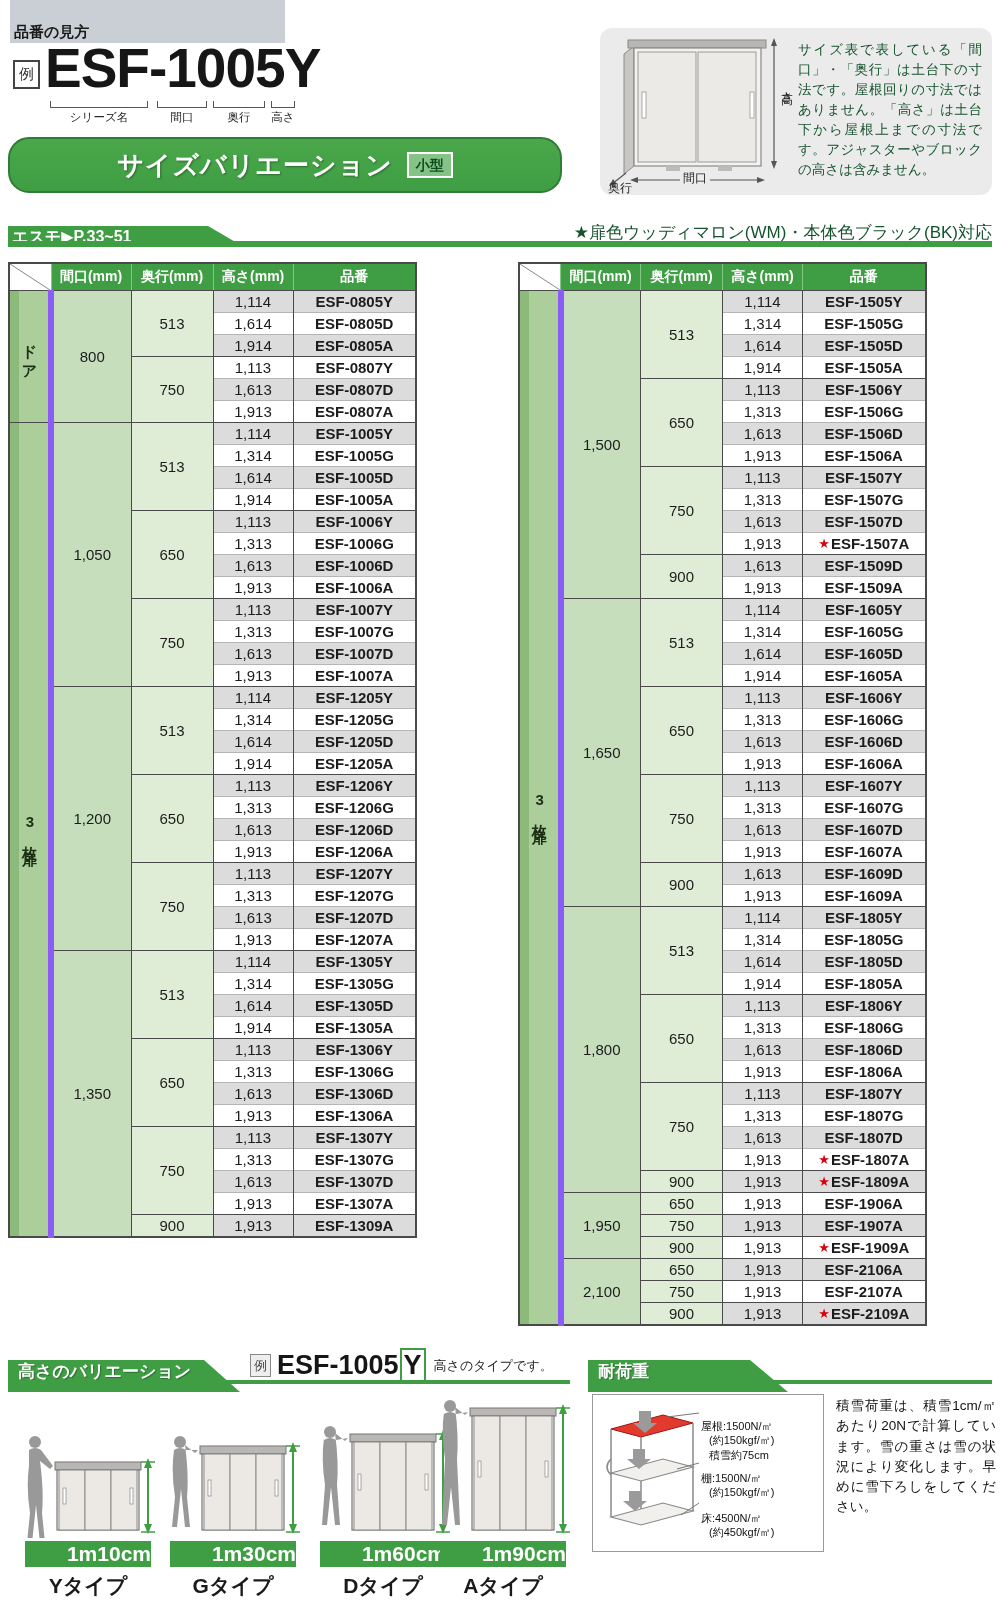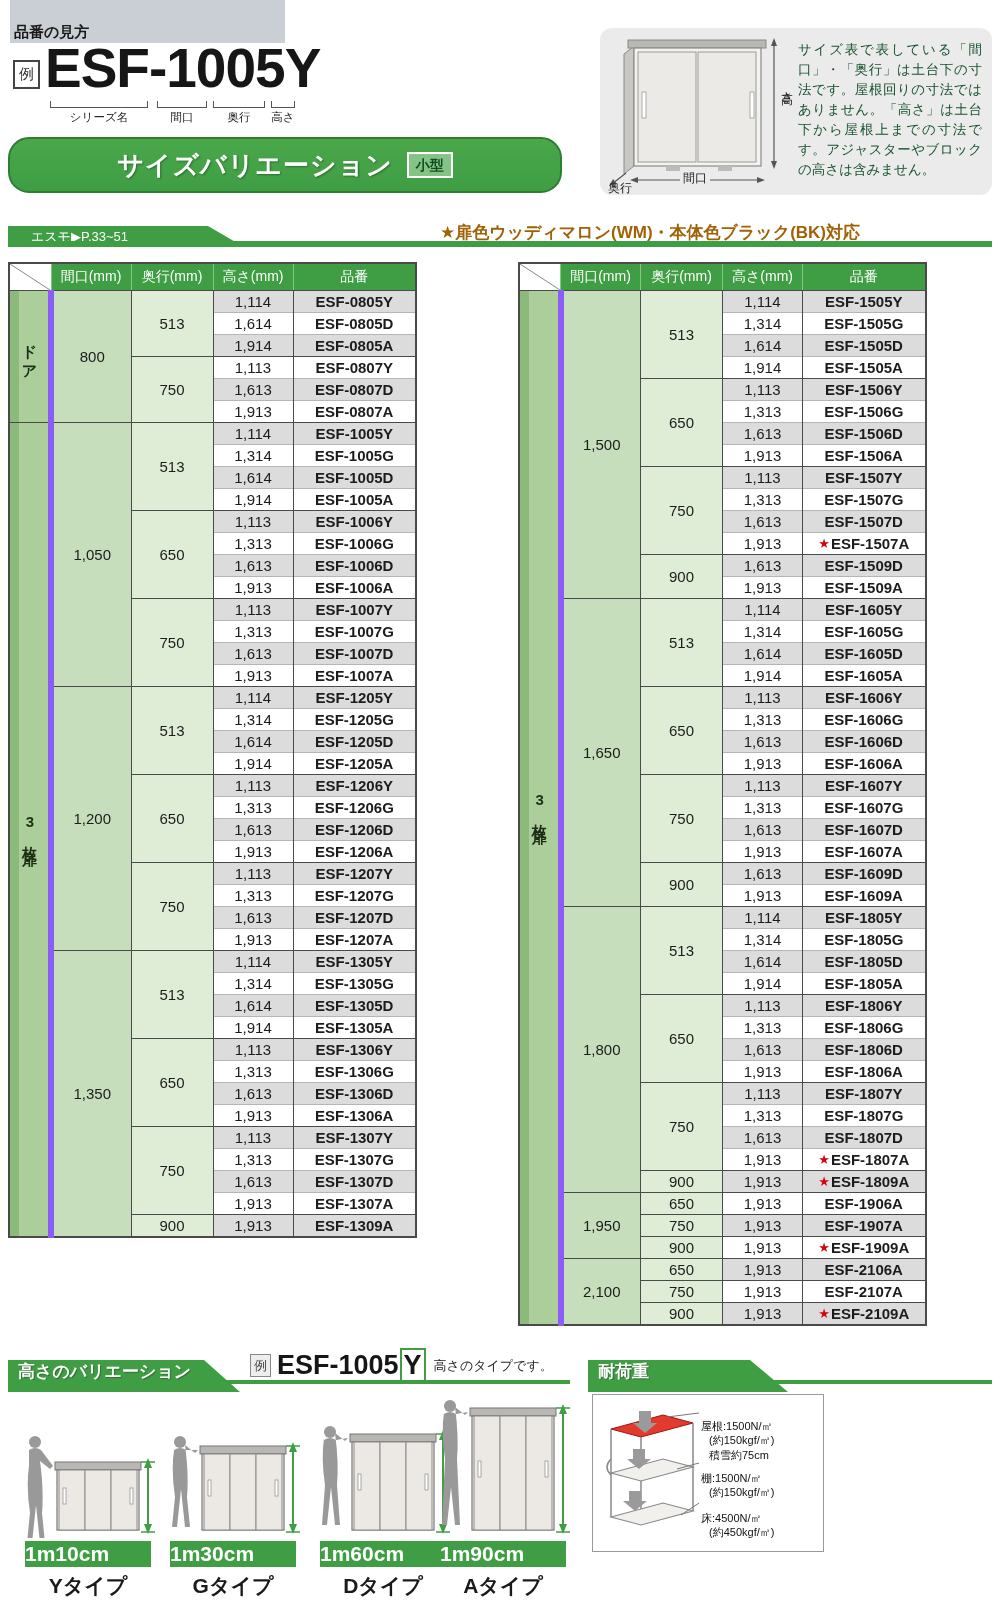--- a/index.html
+++ b/index.html
@@ -23,29 +23,29 @@
                        background:rgba(255,255,255,.35); padding:0 7px; line-height:22px; }
 
   .info-box { left:600px; top:28px; width:392px; height:167px; background:#ebebeb; border-radius:12px; }
   .info-text { position:absolute; left:198px; top:12px; width:184px; font-size:13.5px; line-height:1.48;
                color:#14532d; text-align:justify; }
 
   .lead-text { left:8px; top:193px; font-size:17px; color:#111; }
 
   .series-tab { left:8px; top:226px; width:236px; height:21px; background:#3f9e44;
                 clip-path:polygon(0 0, 200px 0, 236px 100%, 0 100%); }
-  .series-tab span { color:#fff; font-size:13px; font-weight:normal; padding-left:23px; line-height:21px; display:block; }
+  .series-tab span { color:#fff; font-size:16px; font-weight:bold; padding-left:4px; line-height:21px; display:block; }
   .green-rule { left:8px; top:241px; width:984px; height:6px; background:#3f9e44; }
-  .color-note { left:440px; top:221px; width:552px; text-align:left; font-size:17px; font-weight:bold; color:#a16207; }
+  .color-note { left:440px; top:221px; width:552px; text-align:right; font-size:17px; font-weight:normal; color:#14532d; }
 
   
   .st { border-collapse:collapse; table-layout:fixed; border:2px solid #4a4a4a; background:#fff; }
   .st col.c-cat { width:40px; } .st col.c-mg { width:80px; } .st col.c-ok { width:82px; }
   .st col.c-h { width:80px; } .st col.c-pn { width:123px; }
-  .st th { height:26px; background:#3f9e44; color:#fff; font-size:14px; font-weight:normal;
+  .st th { height:26px; background:#3f9e44; color:#fff; font-size:14px; font-weight:bold;
            border-bottom:1px solid #4a4a4a; }
   .st th + th { border-left:1px solid #85c885; }
   .st th.corner { background:#fff; position:relative; padding:0; }
   .st td { height:22px; text-align:center; font-size:15px; color:#1c1c1c; overflow:hidden; }
   .catcell { background:linear-gradient(to right,#8cba7a 0,#8cba7a 9px,#abce9b 9px);
              border-top:1px solid #4a4a4a; }
   .catcell span { writing-mode:vertical-rl; text-orientation:upright; font-weight:bold; font-size:15px;
                   letter-spacing:4px; color:#1c2e14; }
   .mgcell { background:#c6debb; border-left:6px solid #8b5cf6; border-top:1px solid #4a4a4a; }
   .okcell { background:#e0edd6; border-left:1px solid #4a4a4a; border-top:1px solid #4a4a4a; }
@@ -67,21 +67,21 @@
   
   .hv-example { left:250px; top:1348px; display:flex; align-items:center; }
   .hv-rei { width:21px; height:23px; border:1px solid #888; background:#eee; color:#444; font-size:13px;
             display:flex; align-items:center; justify-content:center; margin-right:6px; }
   .hv-code { font-size:27px; font-weight:800; color:#161616; }
   .hv-suffix { font-size:27px; font-weight:800; color:#161616; border:2px solid #3f9e44; padding:0 2px; margin-left:1px; }
   .hv-note { font-size:13px; color:#222; margin-left:8px; }
 
   .shed-group { width:150px; height:205px; }
   .hv-label { position:absolute; left:8px; top:143px; width:126px; height:26px; background:#3f9e44;
-              color:#fff; font-size:21px; font-weight:800; text-align:left; line-height:26px; }
+              color:#fff; font-size:21px; font-weight:800; text-align:right; line-height:26px; }
   .hv-type { position:absolute; left:0; top:174px; width:142px; text-align:center; font-size:21px; font-weight:800; color:#1a1a1a; }
 
   
   .ld-box { left:592px; top:1394px; width:232px; height:158px; background:#fff; border:1px solid #999; }
   .ld-label { position:absolute; font-size:11px; color:#111; line-height:1.3; white-space:nowrap;margin-top:12px; }
   .ld-note { left:836px; top:1396px; width:160px; font-size:13.5px; line-height:1.5; color:#111; text-align:justify; }
 </style>
 </head>
 <body>
 
@@ -726,14 +726,15 @@
     </div>
     <div class="ld-label" style="left:108px; top:64px;">
       <div>棚:1500N/㎡</div>
       <div style="padding-left:8px;">(約150kgf/㎡)</div>
     </div>
     <div class="ld-label" style="left:108px; top:104px;">
       <div>床:4500N/㎡</div>
       <div style="padding-left:8px;">(約450kgf/㎡)</div>
     </div>
   </div>
+  <p class="abs ld-note">積雪荷重は、積雪1cm/㎡あたり20Nで計算しています。雪の重さは雪の状況により変化します。早めに雪下ろしをしてください。</p>
 
 </div>
 
 </body></html>

